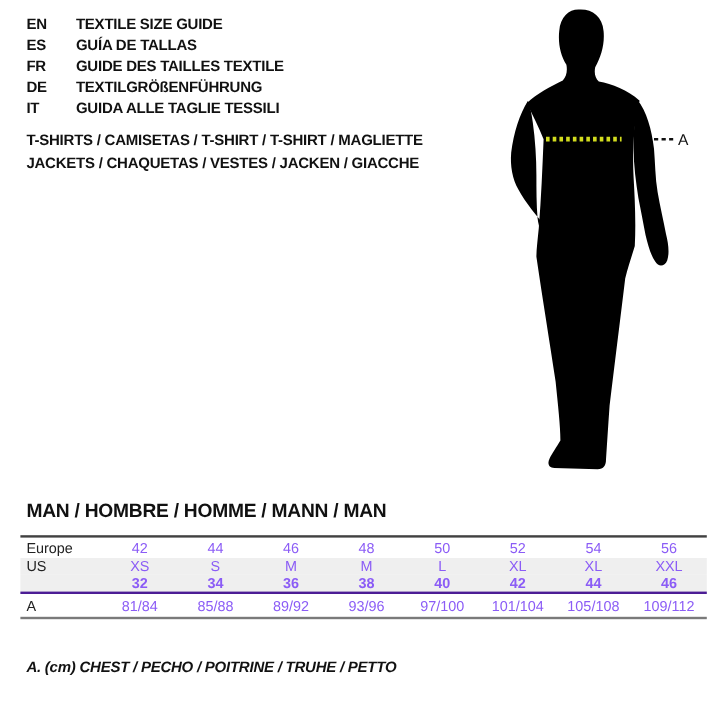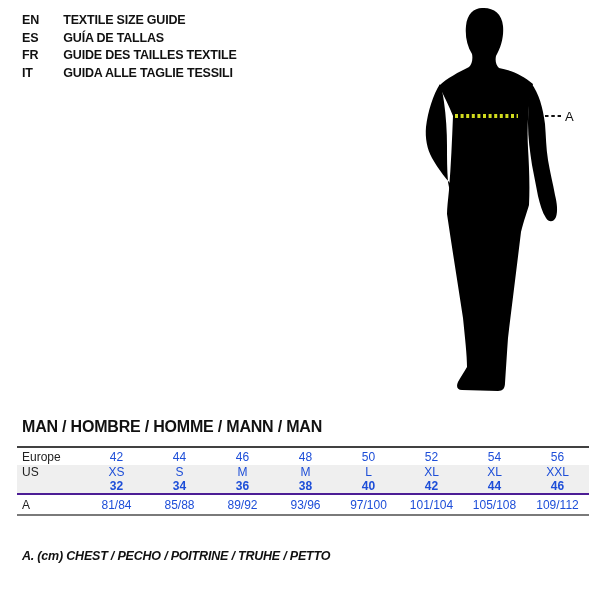--- a/index.html
+++ b/index.html
@@ -43,21 +43,21 @@
     background:var(--table-header-bg,#c6c6c6);
     border-bottom:1px solid #999;
     padding-left:5px; color:#333; white-space:nowrap;
   }
   .trow { display:grid; grid-template-columns:68px repeat(8,1fr); align-items:center; }
   .row-europe { height:17px; }
   .row-us { height:14px; background:var(--row-shade-bg,#efefef); }
   .row-num { height:14px; background:var(--row-shade-bg,#efefef); border-bottom:2px solid #4c1d95;font-weight:bold; }
   .row-a { height:19px; }
   .tlabel { padding-left:5px; color:#222; }
-  .tcell { text-align:center; color:#1d4ed8; }
+  .tcell { text-align:center; color:#8b5cf6; }
 
   
   .footnote { position:absolute; left:22px; top:549px; font-size:12.5px; font-weight:bold; letter-spacing:-0.2px; white-space:nowrap;font-style:italic; }
 </style>
 </head>
 <body>
 
 <div class="stage">
 
   <div class="lang-block">
@@ -67,25 +67,33 @@
     </div>
     <div class="lang-row">
       <span class="lang-code">ES</span>
       <span class="lang-label">GUÍA DE TALLAS</span>
     </div>
     <div class="lang-row">
       <span class="lang-code">FR</span>
       <span class="lang-label">GUIDE DES TAILLES TEXTILE</span>
     </div>
     <div class="lang-row">
+      <span class="lang-code">DE</span>
+      <span class="lang-label">TEXTILGRÖßENFÜHRUNG</span>
+    </div>
+    <div class="lang-row">
       <span class="lang-code">IT</span>
       <span class="lang-label">GUIDA ALLE TAGLIE TESSILI</span>
     </div>
   </div>
 
+  <div class="cat-block">
+    <div>T-SHIRTS / CAMISETAS / T-SHIRT / T-SHIRT / MAGLIETTE</div>
+    <div>JACKETS / CHAQUETAS / VESTES / JACKEN / GIACCHE</div>
+  </div>
 
   <div class="figure-wrap">
     <svg width="230" height="400" viewBox="0 0 230 400">
 
       <path class="sil" d="
         M 112 8
         C 104 8, 97 14, 96 26
         C 95 36, 97 46, 102 54
         C 103 59, 102 64, 99 67
         C 89 72, 77 78, 69 86

